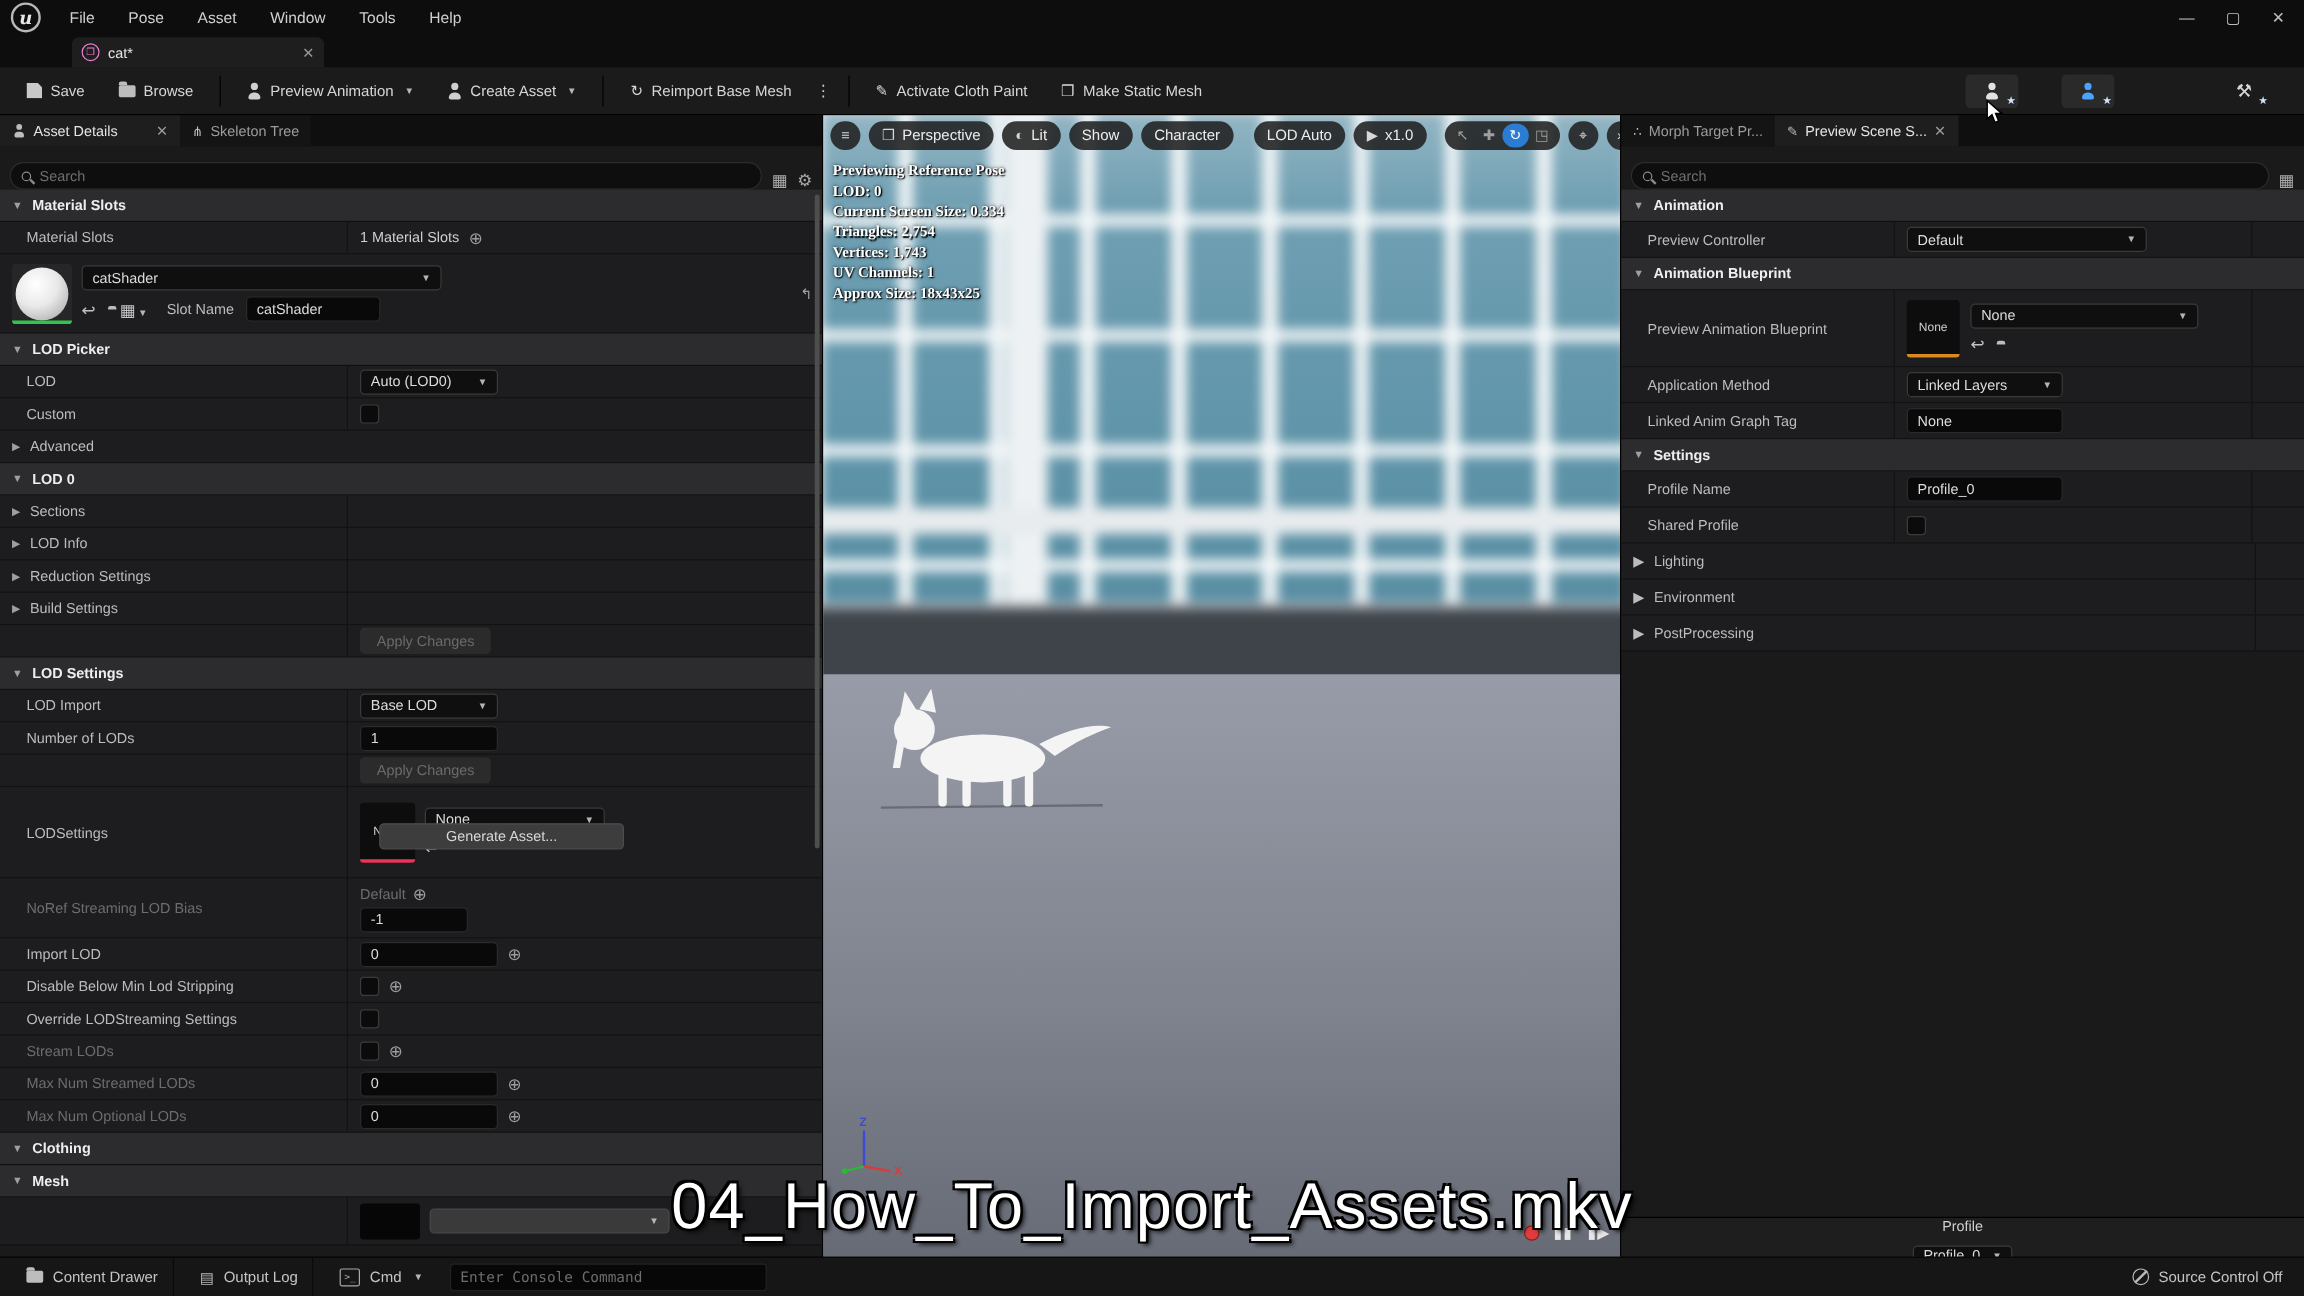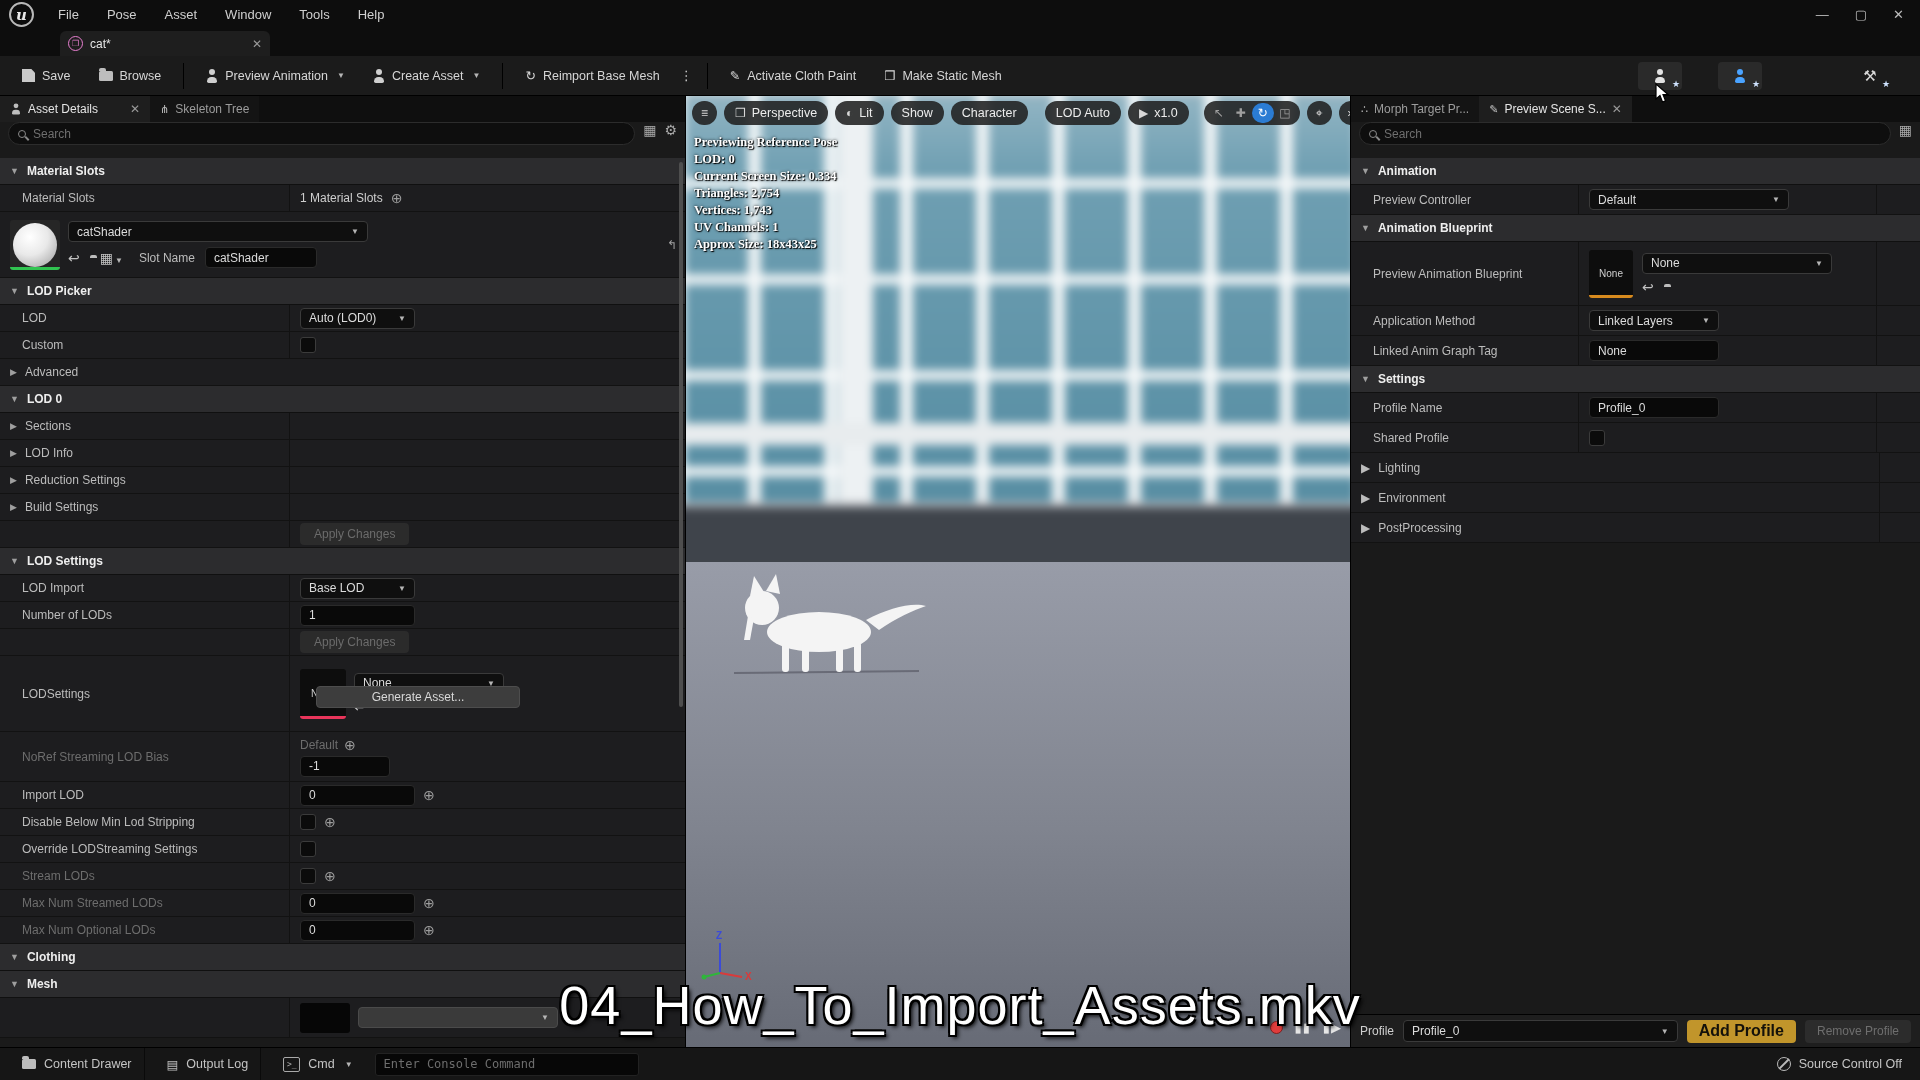--- a/index.html
+++ b/index.html
@@ -44,21 +44,21 @@
   #main { display:flex; height:951px; }
   #leftpanel  { width:686px; background:#1a1a1a; border-right:1px solid #000; position:relative; overflow:hidden; }
   #viewport   { flex:1; position:relative; overflow:hidden; background:#777; }
   #rightpanel { width:570px; background:#1a1a1a; border-left:1px solid #000; position:relative; overflow:hidden; }
 
   
   .ptabs { height:26px; background:#0f0f0f; display:flex; }
   .ptab { display:flex; align-items:center; gap:6px; padding:0 10px; font-size:12px; color:#9c9c9c; background:#141414; }
   .ptab.active { background:#1e1e1e; color:#e4e4e4; }
   .ptab .ico { font-size:11px; color:#bfbfbf; }
-  .searchrow { height:36px; display:flex; align-items:flex-start; padding:0 8px; gap:8px; background:#1a1a1a; }
+  .searchrow { height:36px; display:flex; align-items:flex-end; padding:0 8px; gap:8px; background:#1a1a1a; }
   .searchbox { flex:1; height:23px; background:#0e0e0e; border:1px solid #2c2c2c; border-radius:12px;
     display:flex; align-items:center; padding:0 9px; gap:7px; }
   .searchbox input { background:transparent; border:none; outline:none; color:#cfcfcf; font-size:12px;
     width:100%; font-family:"Liberation Sans", sans-serif; }
   .searchbox input::placeholder { color:#6f6f6f; }
   .mag-ico { width:8px; height:8px; border:1.6px solid #8a8a8a; border-radius:50%; position:relative; flex:none; }
   .mag-ico::after { content:""; position:absolute; width:1.8px; height:5px; background:#8a8a8a;
     transform:rotate(-45deg); bottom:-4px; right:-2.5px; }
   .hicon { color:#a9a9a9; font-size:14px; }
 
@@ -131,21 +131,21 @@
   
   .rrow { display:flex; border-bottom:1px solid #121212; background:#1d1d1f; min-height:30px; }
   .rl { width:228px; border-right:1px solid #121212; display:flex; align-items:center;
     padding-left:22px; font-size:12px; color:#bcbcbc; gap:8px; }
   .rv { flex:1; display:flex; align-items:center; gap:9px; padding-left:10px; }
   .rreset { width:44px; border-left:1px solid #121212; }
   .nonethumb.sm { width:44px; height:48px; }
   .ul.green { background:#31c451; } .ul.red { background:#e8355a; } .ul.orange { background:#d78a1e; }
 
   #profilebar { position:absolute; left:0; right:0; bottom:0; height:33px; background:#1e1e1e;
-    border-top:1px solid #000; display:flex; align-items:center; gap:9px; padding:0 9px; }
+    border-top:1px solid #000; display:flex; align-items:center; gap:9px; padding:0 9px;flex-direction:column; }
   #profilebar .plabel { font-size:12px; color:#cfcfcf; }
   #profile-dd { flex:1; height:22px; }
   .ybtn { height:23px; border-radius:4px; background:#c1952b; color:#14110a; font-size:16px;
     display:flex; align-items:center; padding:0 12px; font-weight:bold; }
   .gbtn { height:23px; border-radius:4px; background:#2c2c2c; color:#6e6e6e; font-size:12px;
     display:flex; align-items:center; padding:0 12px; }
 
   
   #statusbar { height:33px; background:#161616; border-top:1px solid #000; display:flex; align-items:center;
     padding:0 10px; gap:10px; font-size:12.5px; color:#c4c4c4; }

